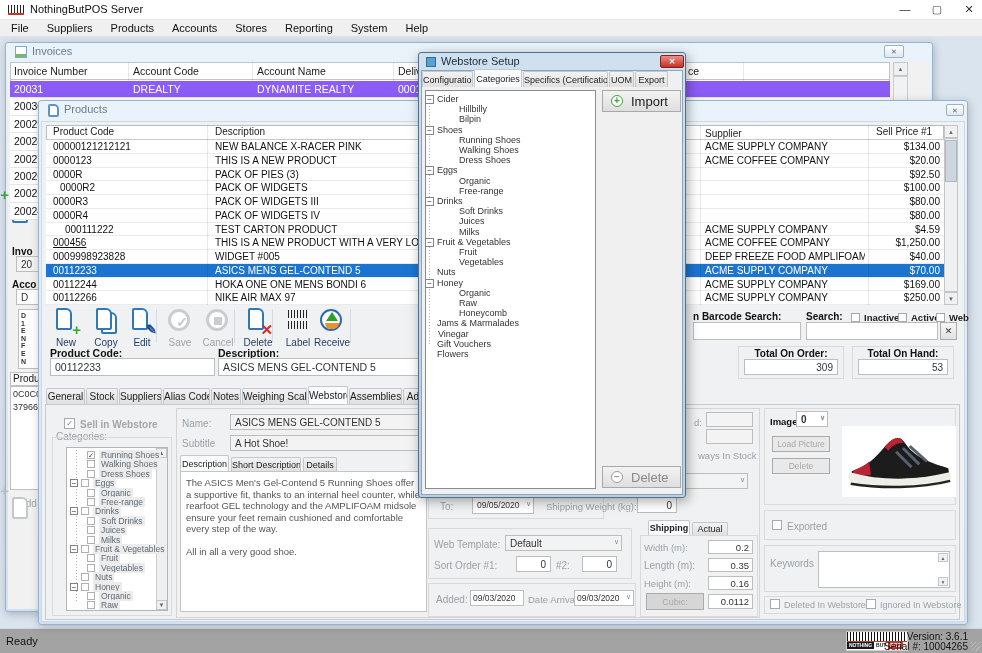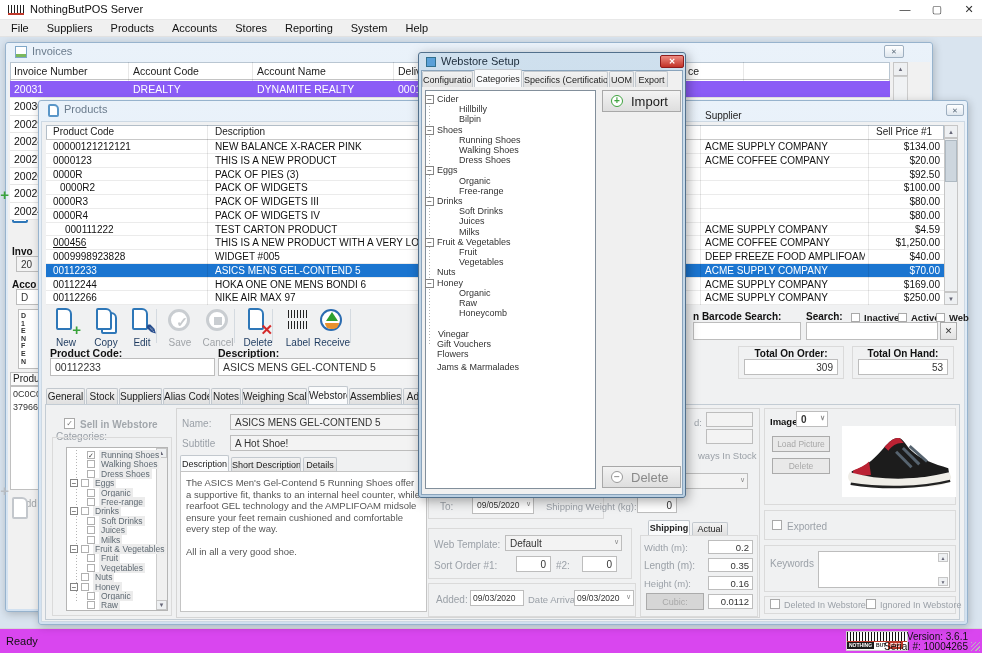--- a/index.html
+++ b/index.html
@@ -6,21 +6,21 @@
   html,body{width:982px;height:653px}
   body{font-family:"Liberation Sans",sans-serif;background:#d9e4ef;position:relative;overflow:hidden;color:#111;font-size:11px}
   
   #titlebar{position:absolute;left:0;top:0;width:982px;height:20px;background:#fff;border-bottom:1px solid #e8e8e8}
   #app-icon{position:absolute;left:8px;top:5px;width:16px;height:10px;background:repeating-linear-gradient(90deg,#222 0 1px,#fff 1px 3px);border-bottom:2px solid #c0392b}
   #app-title{position:absolute;left:30px;top:3px;font-size:11px;color:#111}
   .wctl{position:absolute;top:0;width:30px;height:20px;text-align:center;line-height:19px;font-size:11px;color:#333}
   #menubar{position:absolute;left:0;top:20px;width:982px;height:17px;background:#f0f0f0;border-bottom:1px solid #e3e3e3;padding-left:2px}
   .mi{display:inline-block;padding:2px 9px 0 9px;font-size:11px;height:16px;color:#111}
   
-  #statusbar{position:absolute;left:0;top:628px;width:982px;height:25px;background:#d946ef;border-top:1px solid #d6d6d6}
+  #statusbar{position:absolute;left:0;top:628px;width:982px;height:25px;background:#a3a3a3;border-top:1px solid #d6d6d6}
   #status-ready{position:absolute;left:6px;top:6px;font-size:11px}
   #logo{position:absolute;left:846px;top:2px;width:62px;height:20px;border:1px solid #d0d0d0;background:#fff}
   #logo-bars{height:10px;background:repeating-linear-gradient(90deg,#111 0 1px,#fbfbfb 1px 3px);border-bottom:1px solid #c0392b}
   #logo-text{display:flex;font-size:5px;line-height:7px;font-weight:bold}
   #logo-text span{padding:0 2px}
   .lg1{background:#1a1a1a;color:#fff}.lg2{background:#fff;color:#1a1a1a}.lg3{background:#c0392b;color:#fff}
   #status-version{position:absolute;right:14px;top:2px;font-size:10px}
   #status-serial{position:absolute;right:14px;top:12px;font-size:10px}
   #grip{position:absolute;right:2px;bottom:2px;width:9px;height:9px;background:repeating-linear-gradient(135deg,#b9b9b9 0 1px,transparent 1px 3px)}
   
@@ -291,21 +291,21 @@
   <div class="fld" style="left:818px;top:551px;width:132px;height:37px"></div>
   <div class="sb" style="left:938px;top:553px;width:10px;height:9px;line-height:8px;font-size:5px">▲</div>
   <div class="sb" style="left:938px;top:577px;width:10px;height:9px;line-height:8px;font-size:5px">▼</div>
   <div class="grp" style="left:764px;top:596px;width:192px;height:18px"></div>
   <div class="cbx" style="left:770px;top:599px"></div>
   <div class="glabel" style="left:784px;top:600px;font-size:9px">Deleted In Webstore</div>
   <div class="cbx" style="left:866px;top:599px"></div>
   <div class="glabel" style="left:880px;top:600px;font-size:9px">Ignored In Webstore</div>
 <div class="ghead" style="left: 53px; top: 126px; font-size: 10px;">Product Code</div>
     <div class="ghead" style="left: 215px; top: 126px; font-size: 10px;">Description</div>
-    <div class="ghead" style="left: 705px; top: 110px; font-size: 10px;">Supplier</div>
+    <div class="ghead" style="left: 705px; top: 128px; font-size: 10px;">Supplier</div>
     <div class="ghead" style="left: 876px; top: 126px; font-size: 10px;">Sell Price #1</div>
     <div class="prow" style="top: 140px;">
       <div class="cell" style="left: 7px; width: 158px;">00000121212121</div>
       <div class="cell" style="left: 169px; width: 486px;">NEW BALANCE X-RACER PINK</div>
       <div class="cell" style="left: 659px; width: 160px;">ACME SUPPLY COMPANY</div>
       <div class="cell" style="left: 822px; width: 72px; text-align: right;">$134.00</div>
     </div>
     <div class="prow" style="top: 153.75px;">
       <div class="cell" style="left: 7px; width: 158px;">0000123</div>
       <div class="cell" style="left: 169px; width: 486px;">THIS IS A NEW PRODUCT</div>
@@ -540,21 +540,21 @@
     <div class="texp" style="left: 425px; top: 237.8px;">−</div>
     <div class="titem" style="left: 437px; top: 236.8px;">Fruit &amp; Vegetables</div>
     <div class="titem" style="left: 459px; top: 247px;">Fruit</div>
     <div class="titem" style="left: 459px; top: 257.2px;">Vegetables</div>
     <div class="titem" style="left: 437px; top: 267.4px;">Nuts</div>
     <div class="texp" style="left: 425px; top: 278.6px;">−</div>
     <div class="titem" style="left: 437px; top: 277.6px;">Honey</div>
     <div class="titem" style="left: 459px; top: 287.8px;">Organic</div>
     <div class="titem" style="left: 459px; top: 298px;">Raw</div>
     <div class="titem" style="left: 459px; top: 308.2px;">Honeycomb</div>
-    <div class="titem" style="left: 437px; top: 318.4px; margin-top: 44px;">Jams &amp; Marmalades</div>
+    <div class="titem" style="left: 437px; top: 318.4px;">Jams &amp; Marmalades</div>
     <div class="titem" style="left: 438px; top: 328.6px;">Vinegar</div>
     <div class="titem" style="left: 437px; top: 338.8px;">Gift Vouchers</div>
     <div class="titem" style="left: 437px; top: 349px;">Flowers</div>
   </div>
 
 <div id="statusbar">
   <span id="status-ready">Ready</span>
   <span id="logo">
     <span id="logo-bars" style="display:block"></span>
     <span id="logo-text">

